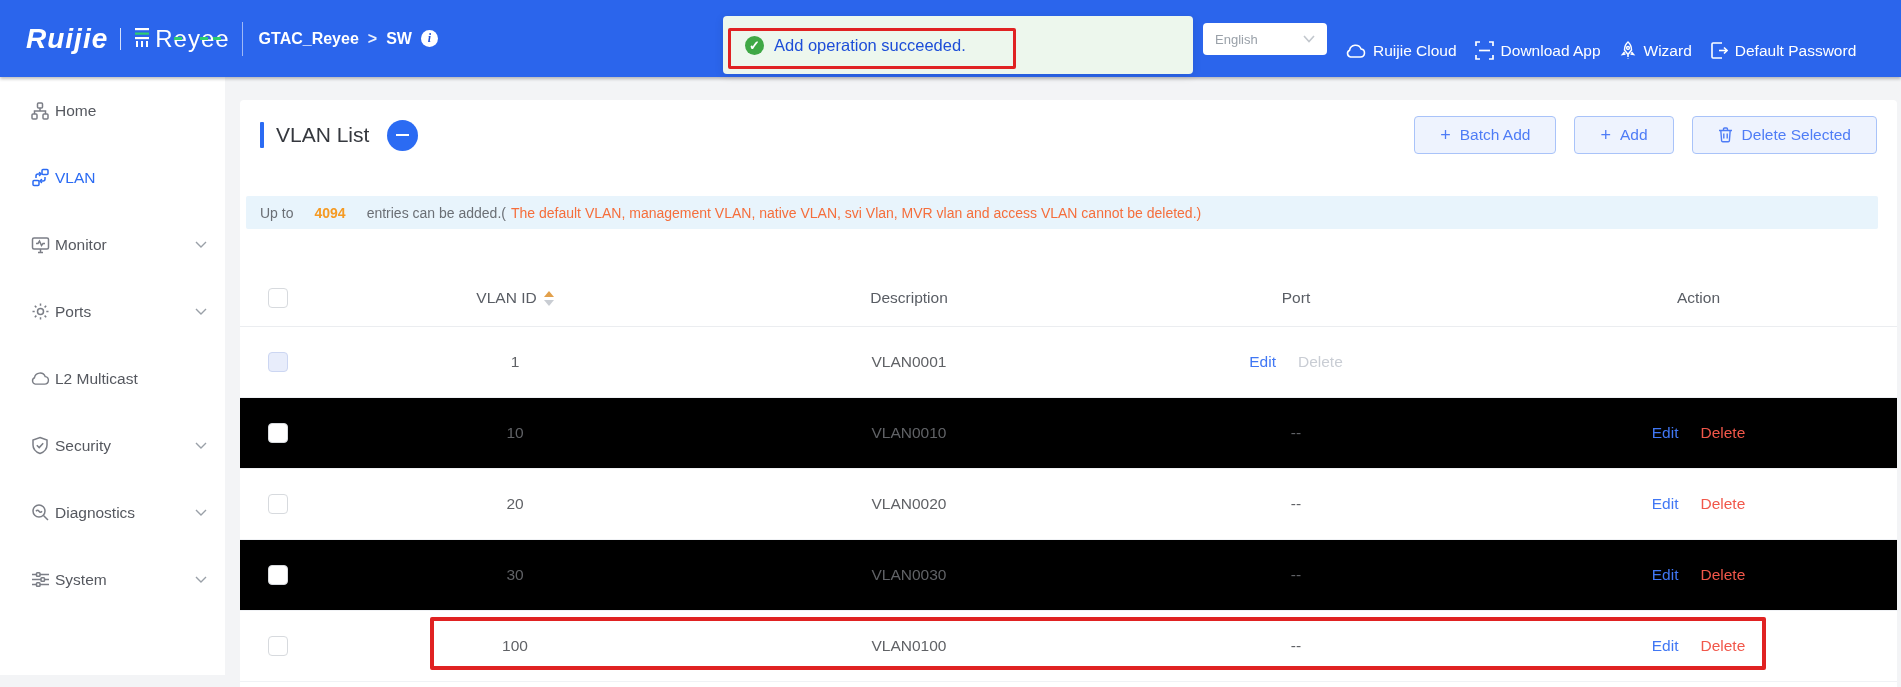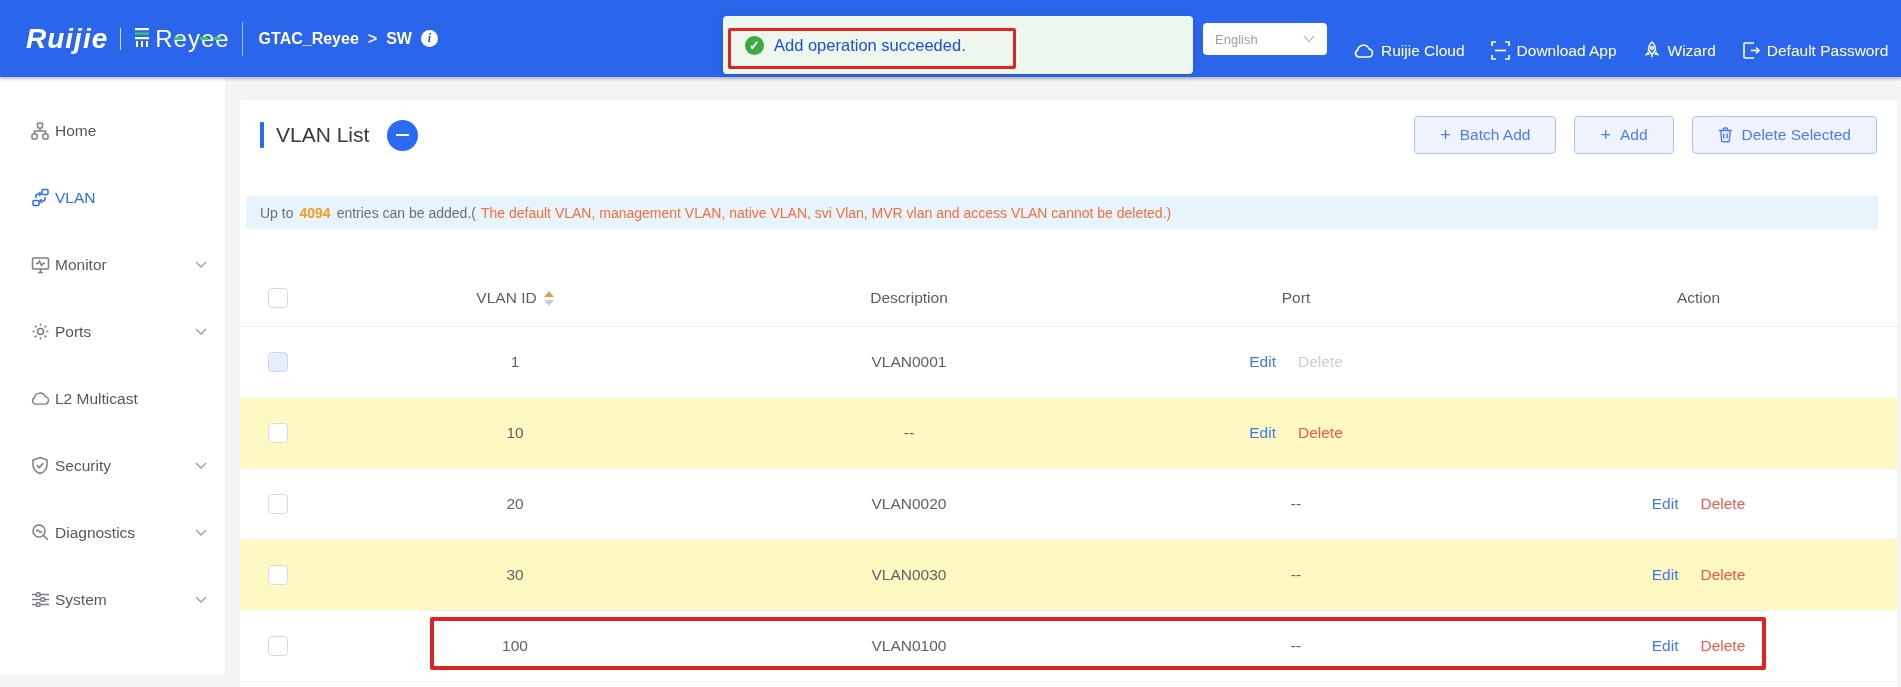--- a/index.html
+++ b/index.html
@@ -15,41 +15,41 @@
   .logo-glyph { margin-right:4px; }
   .logo-secondary { position:relative; font-size:24px; letter-spacing:1px; font-weight:normal; }
   .logo-secondary .dash { position:absolute; width:8px; height:3px; background:#2ecc71; top:12px; }
   .logo-secondary .d1 { left:19px; } .logo-secondary .d2 { left:45px; } .logo-secondary .d3 { left:58px; }
   .logo-divider { width:1px; height:34px; background:rgba(255,255,255,.55); margin:0 16px 0 12px; }
   .breadcrumb { display:flex; align-items:center; color:#fff; font-size:16px; font-weight:bold; gap:9px; }
   .crumb-sep { font-weight:bold; opacity:.9; }
   .info-badge { width:17px; height:17px; border-radius:50%; background:#fff; color:#1f4fd8;
                 font-size:12px; font-weight:bold; font-style:italic; display:flex; align-items:center;
                 justify-content:center; font-family:"Liberation Serif", serif; }
-  .topbar-right { position:absolute; left:1203px; top:23px; height:32px; display:flex; align-items:center; gap:26px; white-space:nowrap; }
+  .topbar-right { position:absolute; left:1203px; top:23px; height:32px; display:flex; align-items:center; gap:18px; white-space:nowrap; }
   .lang-select { width:124px; height:32px; background:#fff; border-radius:4px; display:flex; align-items:center;
                  justify-content:space-between; padding:0 12px; color:#9aa1a9; font-size:13px; cursor:pointer; }
   .top-link { display:flex; align-items:center; gap:7px; color:#ffffff; font-size:15.5px; cursor:pointer;margin-top:23px; }
   .top-link svg { display:block; }
 
   
   .toast { position:absolute; left:723px; top:16px; width:470px; height:58px; background:#edf7ed;
            border-radius:4px; display:flex; align-items:center; padding-left:22px; gap:10px; z-index:30;
            box-shadow:0 2px 10px rgba(0,0,0,.10); }
   .toast-check { width:19px; height:19px; border-radius:50%; background:#3fa845; color:#fff; font-size:13px;
                  display:flex; align-items:center; justify-content:center; font-weight:bold; }
   .toast-text { color:#1d4ed8; font-size:16.5px; }
 
   
   .annotation { position:absolute; border:3px solid #e02222; z-index:40; pointer-events:none; border-radius:2px; }
   .ann-toast { left:728px; top:28px; width:288px; height:41px; }
   .ann-row { left:430px; top:617px; width:1336px; height:53px; border-width:4px; }
 
   
-  .sidebar { position:absolute; top:77px; left:0; width:225px; bottom:12px; background:#fff; padding-top:20px; z-index:10; }
+  .sidebar { position:absolute; top:77px; left:0; width:225px; bottom:12px; background:#fff; padding-top:0; z-index:10; }
   .side-item { height:67px; display:flex; align-items:center; padding:0 18px 0 30px; color:#55585f;
                font-size:15.5px; cursor:pointer; }
   .side-item .s-icon { width:20px; height:20px; margin-right:5px; color:#7b7e86; display:flex; align-items:center; justify-content:center; }
   .side-item .s-label { flex:0 0 auto; }
   .side-item .s-chevron { margin-left:auto; color:#9aa0a8; }
   .side-item.active { color:#2b6bf3; }
   .side-item.active .s-icon { color:#2b6bf3; }
 
   
   .card { position:absolute; left:240px; top:100px; width:1657px; bottom:0; background:#fff;
@@ -62,30 +62,30 @@
   .collapse-btn i { display:block; width:13px; height:2px; background:#fff; }
   .head-actions { margin-left:auto; display:flex; gap:18px; }
   .btn { height:38px; padding:0 25px; background:#eef3fe; border:1px solid #a9c3f9; border-radius:4px;
          color:#4e7cf6; font-size:15.5px; display:flex; align-items:center; gap:9px; cursor:pointer; }
   .btn svg { display:block; }
   .btn .plus { font-size:18px; line-height:1; }
 
   
   .notice { margin:26px 19px 0 6px; height:33px; background:#e8f4fc; border-radius:2px; display:flex;
             align-items:center; padding:0 14px; font-size:14px; color:#6b6f75; white-space:nowrap; overflow:hidden; }
-  .notice .limit { color:#f59a23; font-weight:bold; margin:0 6px; }
+  .notice .limit { color:#f59a23; font-weight:bold; margin:0 21px; }
   .notice .warn { color:#f56e3c; margin-left:5px; }
 
   
   .vtable { margin-top:41px; }
   .tr { display:grid; grid-template-columns:64px 422px 366px 408px 1fr; align-items:center;
         font-size:15.5px; color:#606266; }
   .thead { height:57px; color:#595d64; border-bottom:1px solid #ebedf0; font-size:15.5px; }
   .tbody .tr { height:71px; border-bottom:1px solid #f0f2f5; }
-  .tbody .tr.alt { background:#fef9c3; }
+  .tbody .tr.alt { background:#000000; }
   .td, .th { text-align:center; }
   .cb-cell { display:flex; justify-content:flex-start; padding-left:28px; }
   .checkbox { width:20px; height:20px; border:1px solid #d7dade; border-radius:4px; background:#fff; cursor:pointer; }
   .checkbox.tinted { background:#e8edfb; border-color:#ccd6f2; cursor:default; }
   .sort-wrap { display:inline-flex; align-items:center; gap:7px; cursor:pointer; }
   .sorter { display:inline-flex; flex-direction:column; gap:3px; }
   .sorter .up { width:0; height:0; border-left:5px solid transparent; border-right:5px solid transparent;
                 border-bottom:6px solid #e2a04b; }
   .sorter .down { width:0; height:0; border-left:5px solid transparent; border-right:5px solid transparent;
                   border-top:6px solid #c9cdd3; }
@@ -335,20 +335,21 @@
         <div class="td actions-cell">
           <span class="link-edit">Edit</span>
           <span class="link-delete disabled">Delete</span>
         </div>
       </div>
       <div class="tr alt">
         <div class="cb-cell">
             <span class="checkbox"></span>
           </div>
         <div class="td">10</div>
+        <div class="td">VLAN0010</div>
         <div class="td">--</div>
         <div class="td actions-cell">
           <span class="link-edit">Edit</span>
           <span class="link-delete">Delete</span>
         </div>
       </div>
       <div class="tr">
         <div class="cb-cell">
             <span class="checkbox"></span>
           </div>

